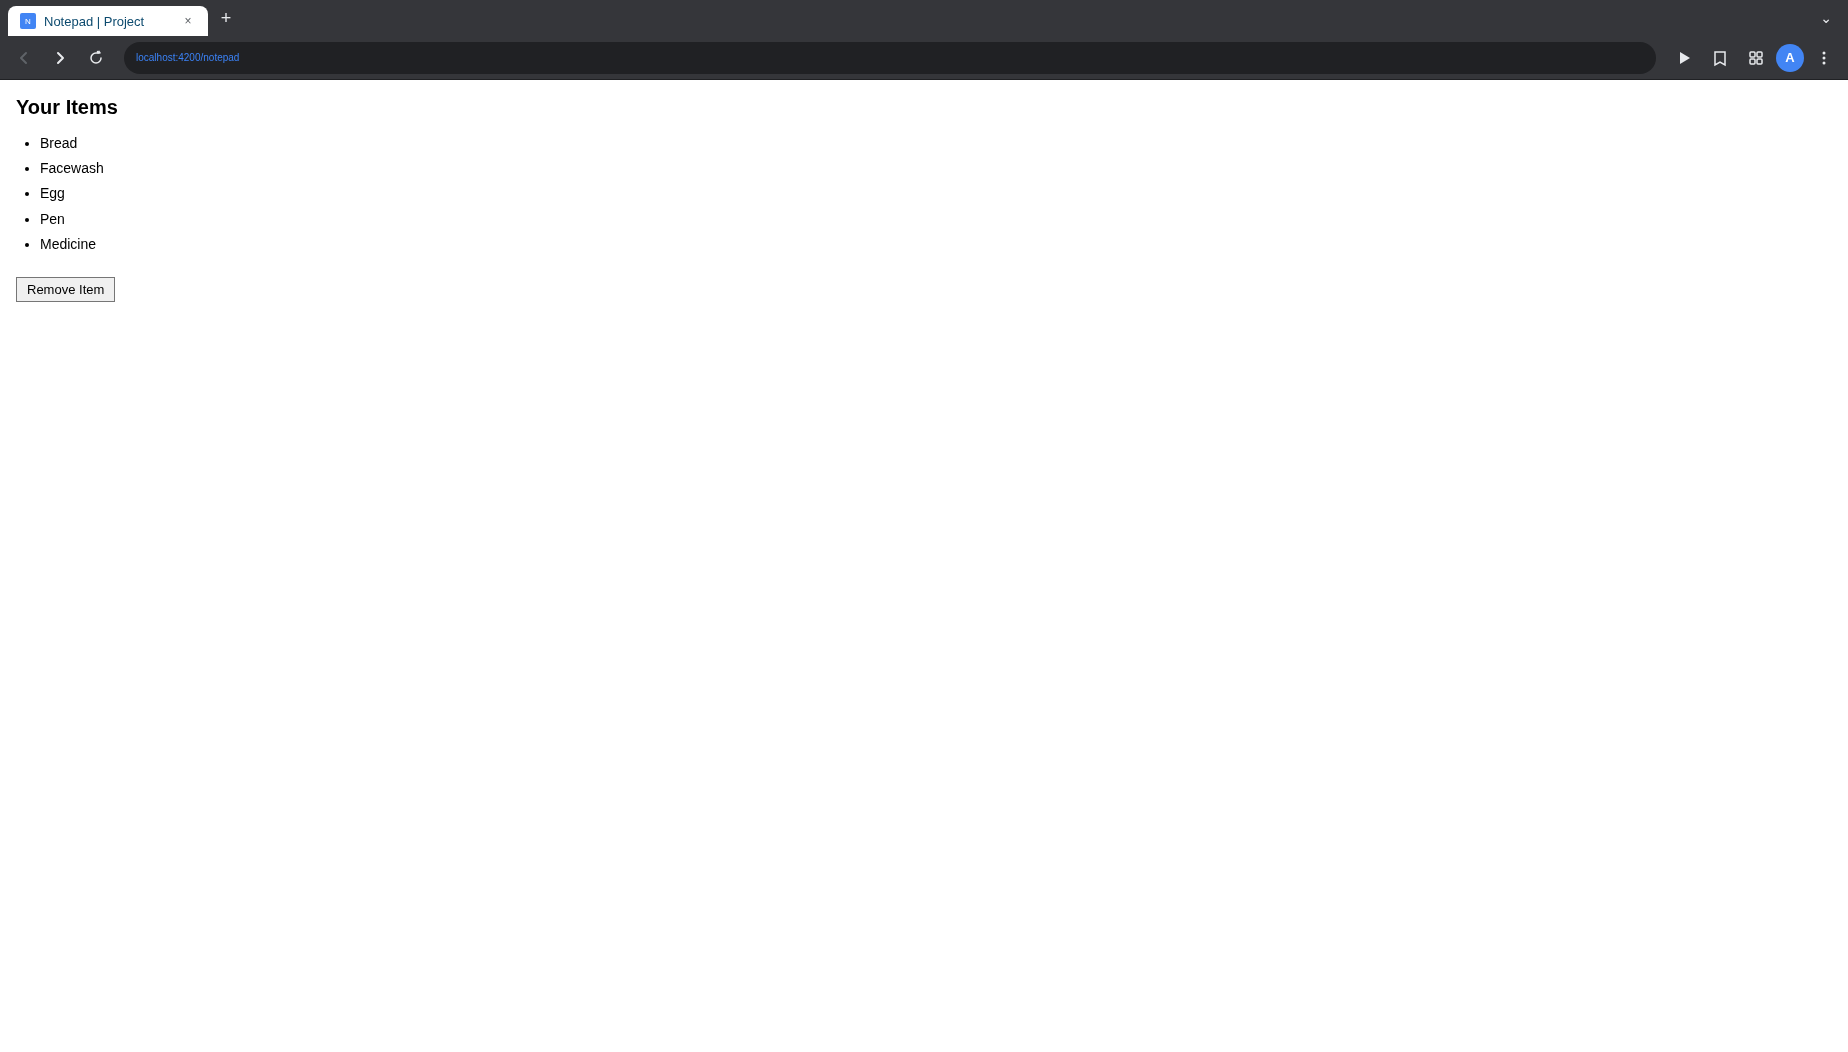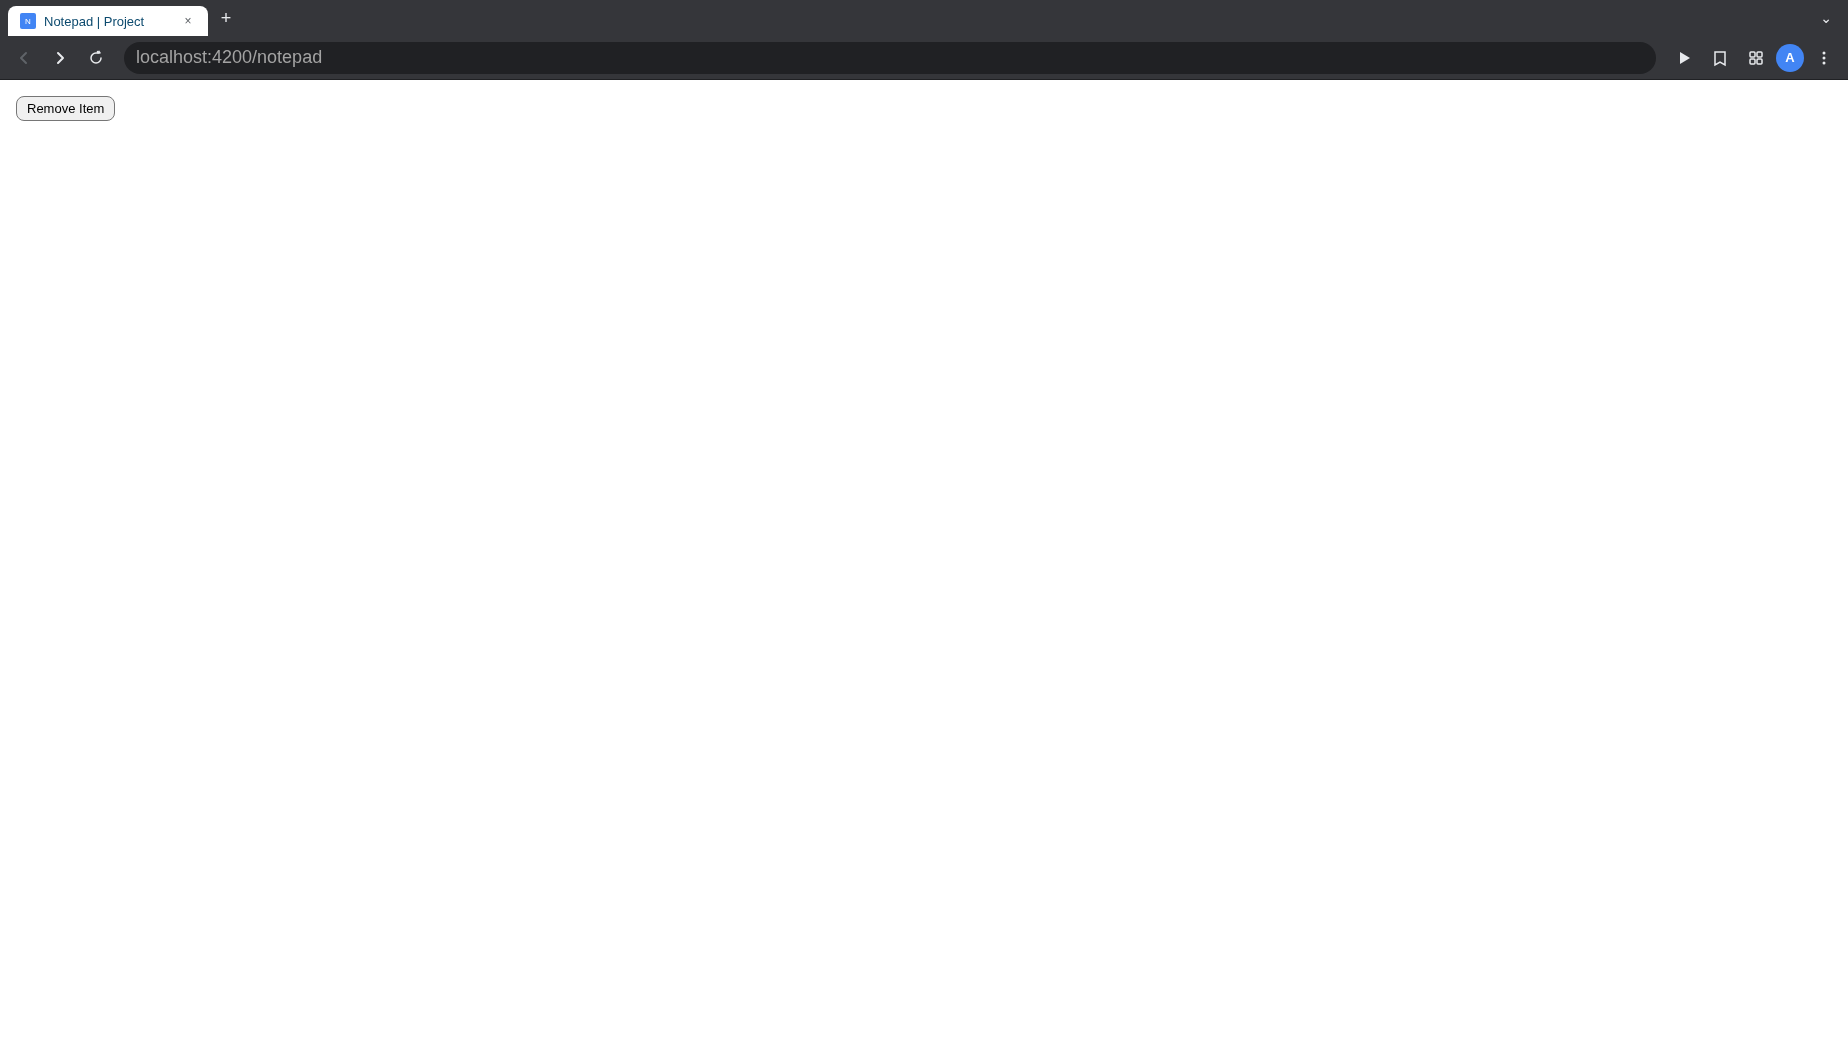--- a/index.html
+++ b/index.html
@@ -137,22 +137,22 @@
       background: #202124;
       border-radius: 16px;
       display: flex;
       align-items: center;
       padding: 0 12px;
       gap: 8px;
       margin: 0 8px;
     }
 
     .address-text {
-      font-size: 18px;
-      color: #a3a3a3;
+      font-size: 10px;
+      color: #3b82f6;
       flex: 1;
     }
 
     .toolbar-right {
       display: flex;
       align-items: center;
       gap: 4px;
     }
 
     .profile-btn {
@@ -196,21 +196,21 @@
       line-height: 1.8;
     }
 
     .remove-btn {
       display: inline-block;
       padding: 4px 10px;
       font-size: 13px;
       color: #000000;
       background: #f0f0f0;
       border: 1px solid #767676;
-      border-radius: 8px;
+      border-radius: 0;
       cursor: pointer;
       font-family: Arial, sans-serif;
     }
   </style>
 </head>
 <body>
 
 <div class="browser-chrome">
 
   <div class="tab-bar">
@@ -276,18 +276,27 @@
         <svg width="18" height="18" viewBox="0 0 18 18" fill="none">
           <circle cx="9" cy="4" r="1.5" fill="#e8eaed"></circle>
           <circle cx="9" cy="9" r="1.5" fill="#e8eaed"></circle>
           <circle cx="9" cy="14" r="1.5" fill="#e8eaed"></circle>
         </svg>
       </div>
     </div>
   </div>
 
   <div class="page-content">
-
+    <h1 class="page-title">Your Items</h1>
+
+    <ul class="items-list">
+
+    <li>Bread</li>
+        <li>Facewash</li>
+        <li>Egg</li>
+        <li>Pen</li>
+        <li>Medicine</li>
+      </ul>
 
     <button class="remove-btn">Remove Item</button>
   </div>
 
 </div>
 
 </body></html>

